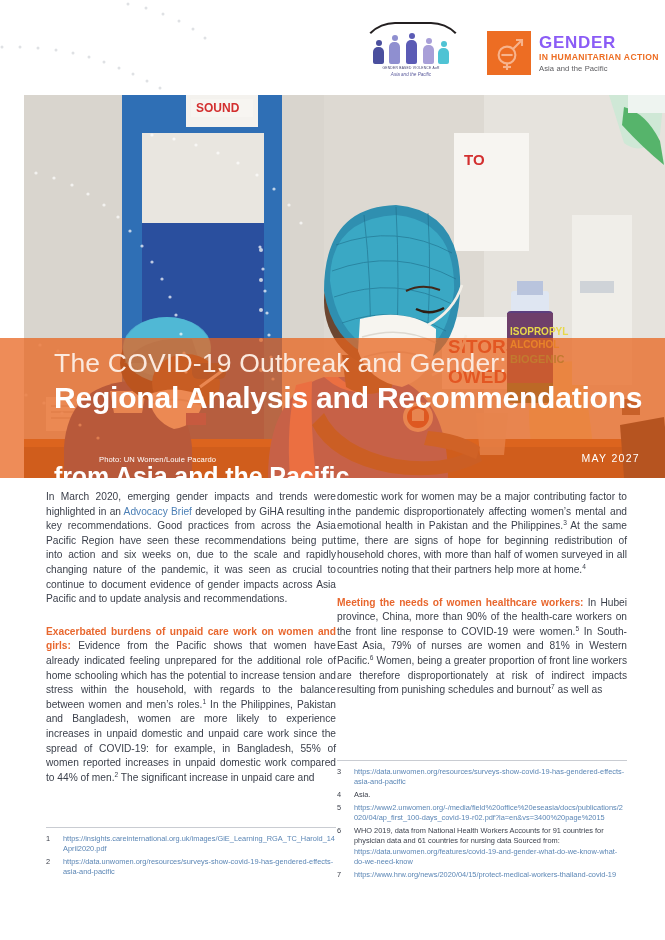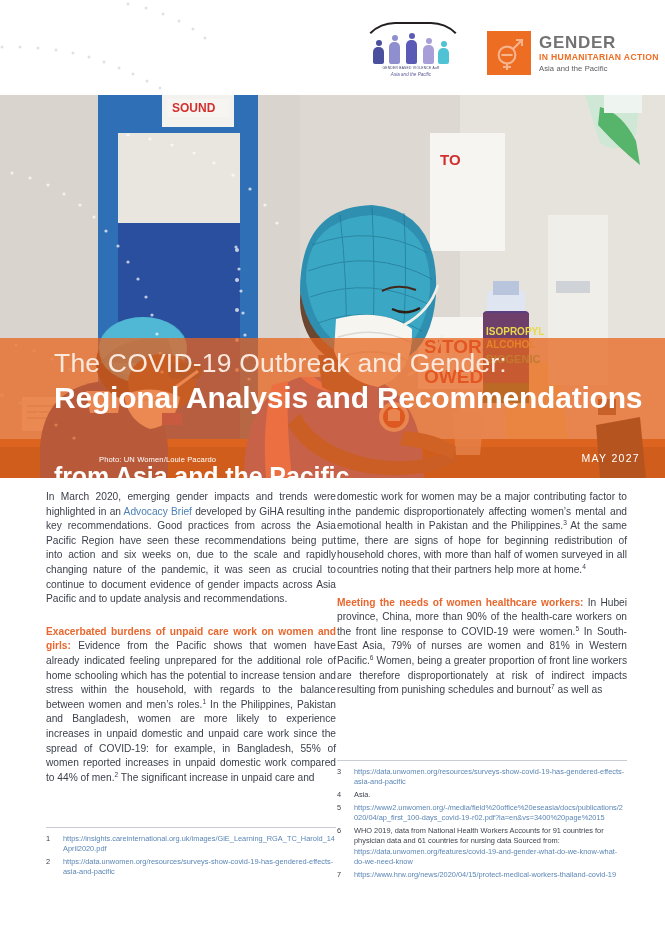--- a/index.html
+++ b/index.html
@@ -37,27 +37,27 @@
   .giha-cap{position:absolute;left:0;top:44px;width:112px;text-align:center;}
   .giha-cap .l1{font-size:3.3px;letter-spacing:.25px;color:#3b3a6b;line-height:4.6px;}
   .giha-cap .l2{font-size:4.6px;color:#5a5a9c;font-style:italic;margin-top:1.5px;}
 
   .logo-gender{position:absolute;left:487px;top:30px;height:46px;display:flex;align-items:center;gap:8px;}
   .gender-mark{
     width:44px;height:44px;background:#ed6d23;position:relative;flex:0 0 auto;
   }
   .gender-mark svg{position:absolute;left:0;top:0;}
   .gender-text{display:flex;flex-direction:column;justify-content:center;line-height:1;}
-  .gender-text .g1{font-size:17px;font-weight:bold;color:#737373;letter-spacing:.7px;line-height:17px;}
+  .gender-text .g1{font-size:17px;font-weight:bold;color:#8b5cf6;letter-spacing:.7px;line-height:17px;}
   .gender-text .g2{font-size:8.6px;font-weight:bold;color:#ed6d23;letter-spacing:.35px;margin-top:2.5px;}
   .gender-text .g3{font-size:7.6px;color:#5b5b5f;margin-top:3px;letter-spacing:.1px;}
 
   
   .hero{position:absolute;left:0;top:95px;width:665px;height:383px;overflow:hidden;}
-  .hero-photo{position:absolute;inset:0;}
+  .hero-photo{position:absolute;inset:0;margin-left:24px;}
   .hero-overlay{
     position:absolute;left:0;top:243px;width:665px;height:140px;
     background:rgba(232,100,30,0.74);
   }
   .hero-text{position:absolute;left:54px;top:252px;width:600px;color:#fff;}
   .t-line1{font-size:26.5px;font-weight:300;letter-spacing:.2px;line-height:33px;color:#fbe9de;}
   .t-line2{font-size:30px;font-weight:bold;letter-spacing:-.2px;line-height:32px;margin-top:2px;}
   .t-line3{font-size:25px;font-weight:600;letter-spacing:-.1px;line-height:31px;margin-top:47px;}
   .photo-credit{position:absolute;left:54px;top:360px;font-size:7.6px;color:#fff;letter-spacing:.1px;padding-left:45px;}
   .hero-date{position:absolute;right:25px;top:357px;font-size:10.5px;color:#fff;letter-spacing:1.3px;}

